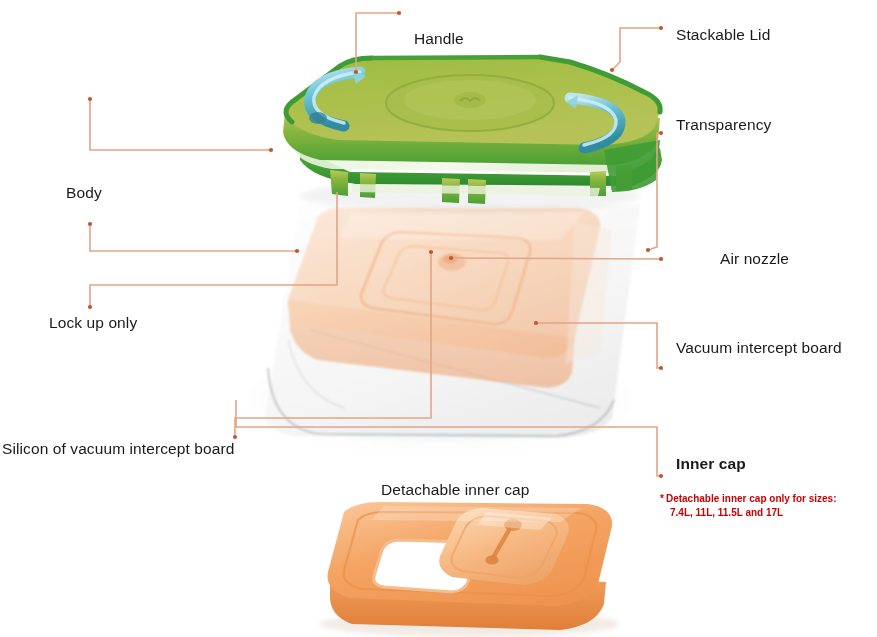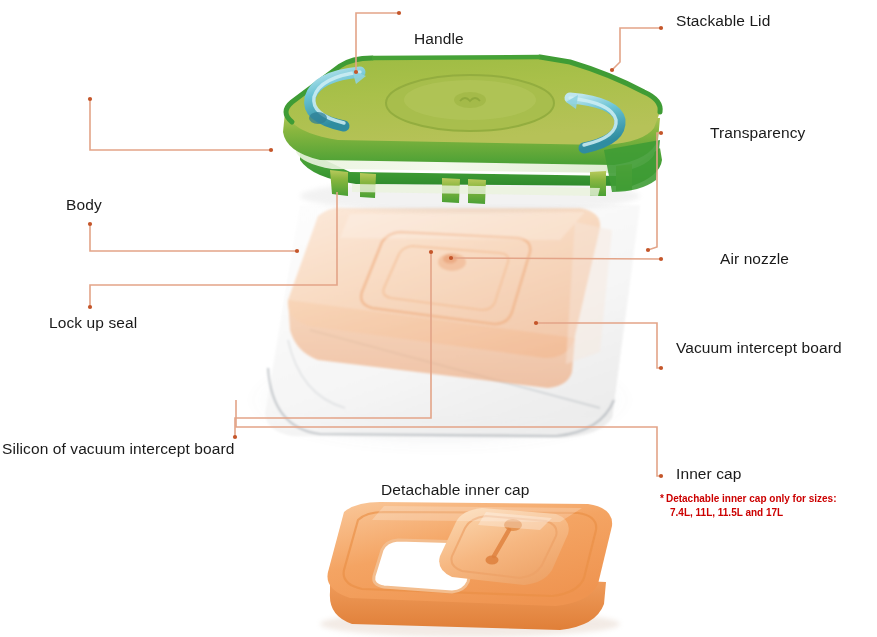--- a/index.html
+++ b/index.html
@@ -280,36 +280,36 @@
       <circle cx="661" cy="368" r="2.1"></circle>
       <circle cx="536" cy="323" r="2.1"></circle>
       <circle cx="235" cy="437" r="2.1"></circle>
       <circle cx="431" cy="252" r="2.1"></circle>
       <circle cx="661" cy="476" r="2.1"></circle>
     </g>
   </svg>
 
   <div class="label" style="left:414px; top:14px;margin-top:16px;">Handle</div>
 
-  <div class="label" style="left:676px; top:12px;">Stackable Lid</div>
-
-
-  <div class="label" style="left:676px; top:124px;margin-left:34px;">Transparency</div>
-
-  <div class="label" style="left:66px; top:196px;text-align:right;">Body</div>
+  <div class="label" style="left:676px; top:26px;">Stackable Lid</div>
+
+
+  <div class="label" style="left:676px; top:116px;">Transparency</div>
+
+  <div class="label" style="left:66px; top:184px;text-align:right;">Body</div>
 
   <div class="label" style="left:676px; top:250px;margin-left:44px;">Air nozzle</div>
 
-  <div class="label" style="left:49px; top:314px;">Lock up seal</div>
+  <div class="label" style="left:49px; top:314px;">Lock up only</div>
 
   <div class="label" style="left:676px; top:339px;">Vacuum intercept board</div>
 
   <div class="label" style="left:2px; top:440px;">Silicon of vacuum intercept board</div>
 
-  <div class="label" style="left:676px; top:465px;">Inner cap</div>
+  <div class="label" style="left:676px; top:455px;font-weight:bold;">Inner cap</div>
 
   <div class="label" style="left:381px; top:481px;">Detachable inner cap</div>
 
   <div class="note" style="left:660px; top:492px;">
     <span class="star">*</span><span>Detachable inner cap only for sizes:</span><br>
     <span style="padding-left:10px;">7.4L, 11L, 11.5L and 17L</span>
   </div>
 
 </div>
 

